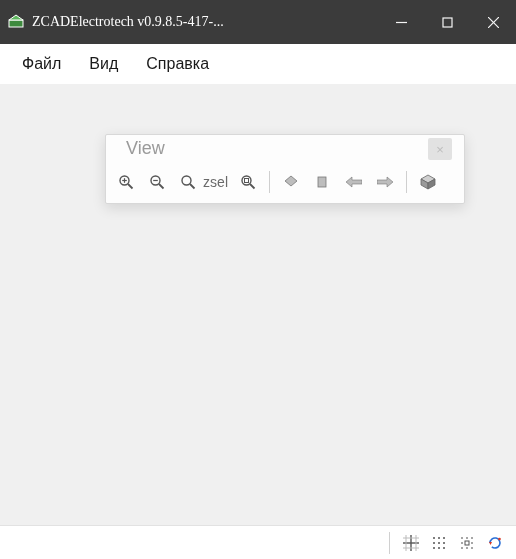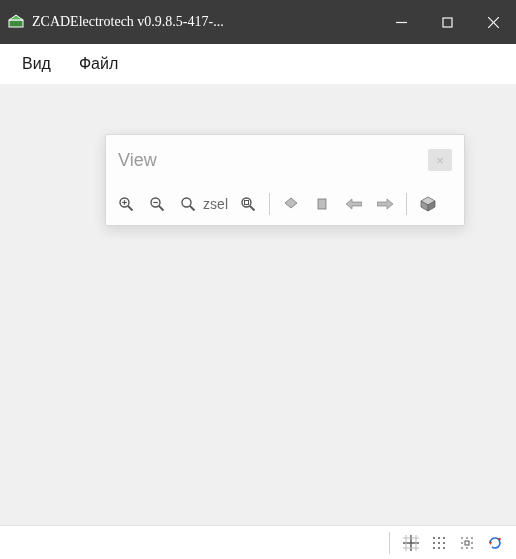--- a/index.html
+++ b/index.html
@@ -76,22 +76,23 @@
     top: 50px;
     left: 105px;
     width: 360px;
     background:#fdfdfd;
     border:1px solid #d8d8d8;
     box-shadow: 0 4px 14px rgba(0,0,0,.12);
     border-radius:2px;
   }
   .view-panel .vp-header {
     display:flex;
-    align-items:flex-end;
-    padding:14px 12px;
+    align-items:flex-start;
+    padding:3px 12px;
+    margin-left:8px;
   }
   .view-panel .vp-title {
     flex:1;
     color:#9a9a9a;
     font-size:18px;
   }
   .view-panel .vp-close {
     width:24px; height:22px;
     background:#e2e2e2;
     display:flex; align-items:center; justify-content:center;
@@ -168,22 +169,23 @@
   </div>
   <div class="winbtn close">
     <svg width="11" height="11" viewBox="0 0 11 11">
         <line x1="0" y1="0" x2="11" y2="11" stroke-width="1.2"></line>
         <line x1="11" y1="0" x2="0" y2="11" stroke-width="1.2"></line>
       </svg>
   </div>
 </div>
 
 <div class="menubar">
+  <div class="menuitem">Файл</div>
   <div class="menuitem">Вид</div>
-  <div class="menuitem">Файл</div>
+  <div class="menuitem">Справка</div>
 </div>
 
 <div class="workspace">
 
   <div class="view-panel">
     <div class="vp-header">
       <span class="vp-title">View</span>
       <span class="vp-close">×</span>
     </div>
     <div class="vp-toolbar">

